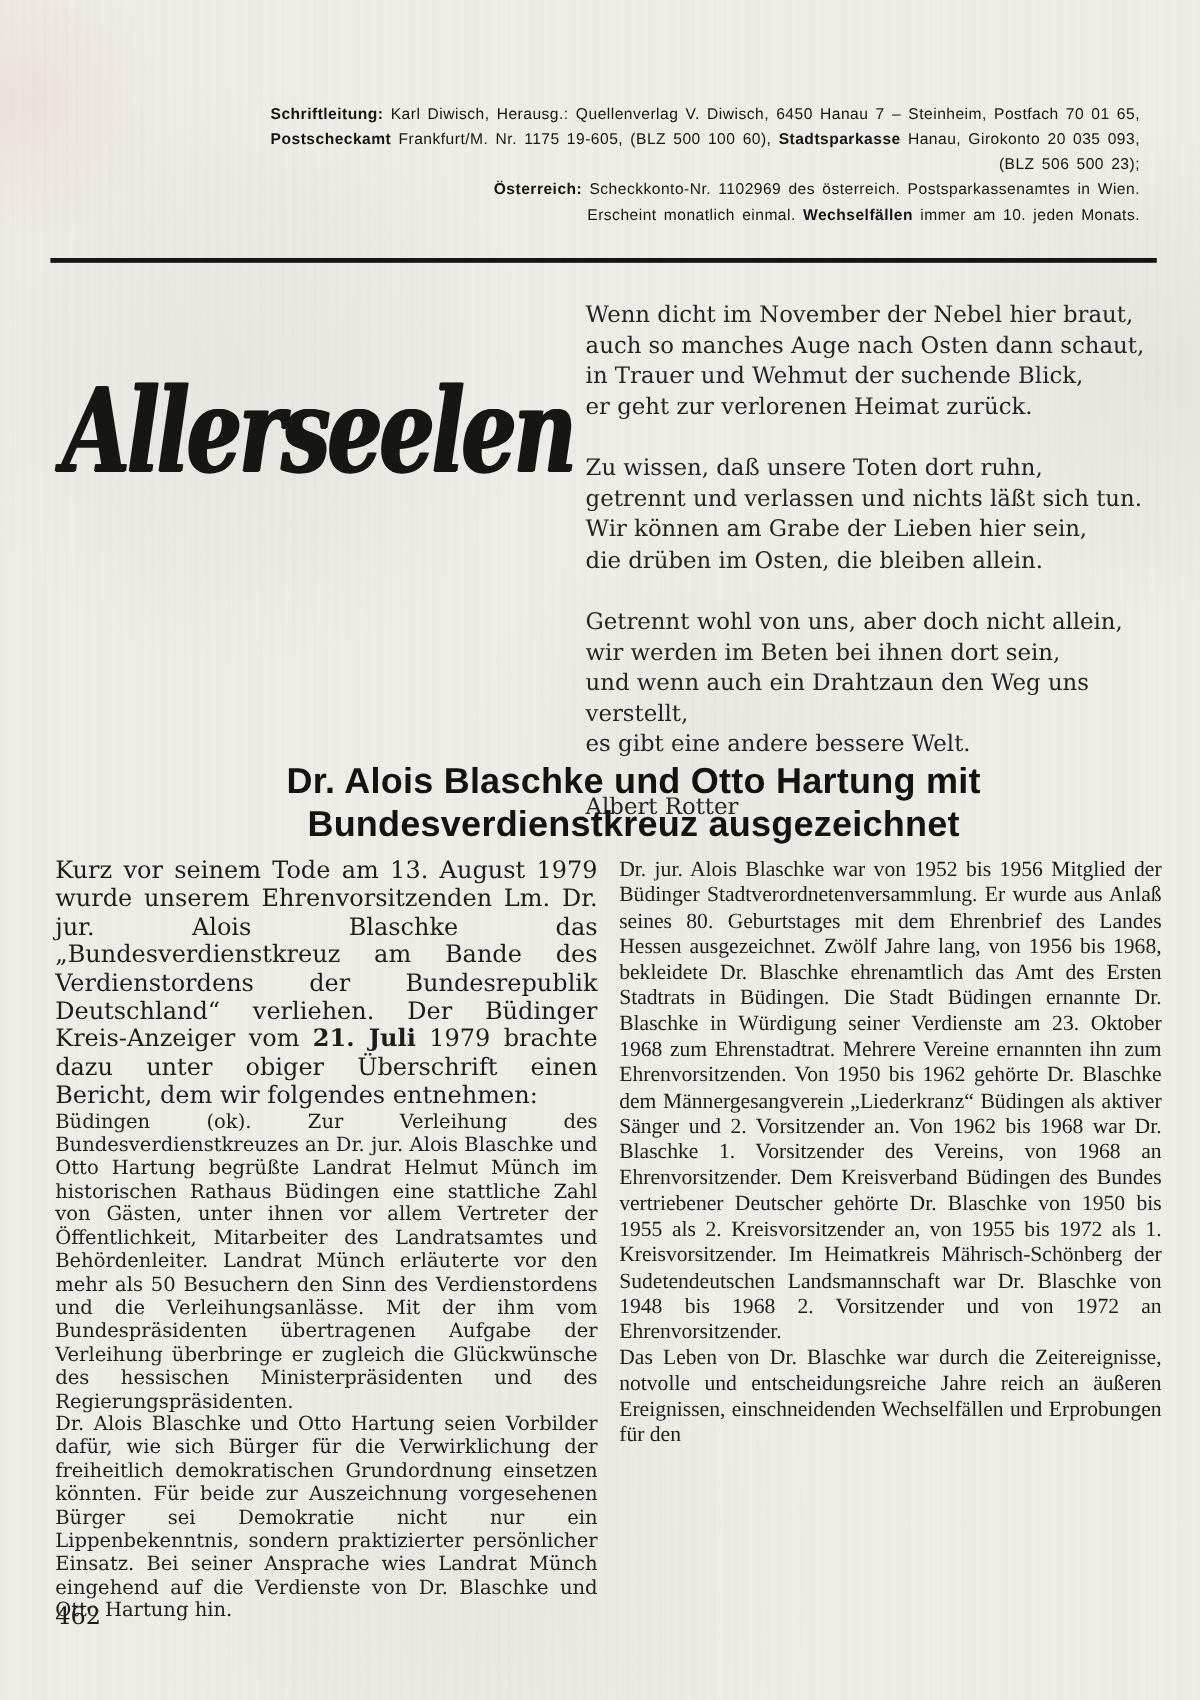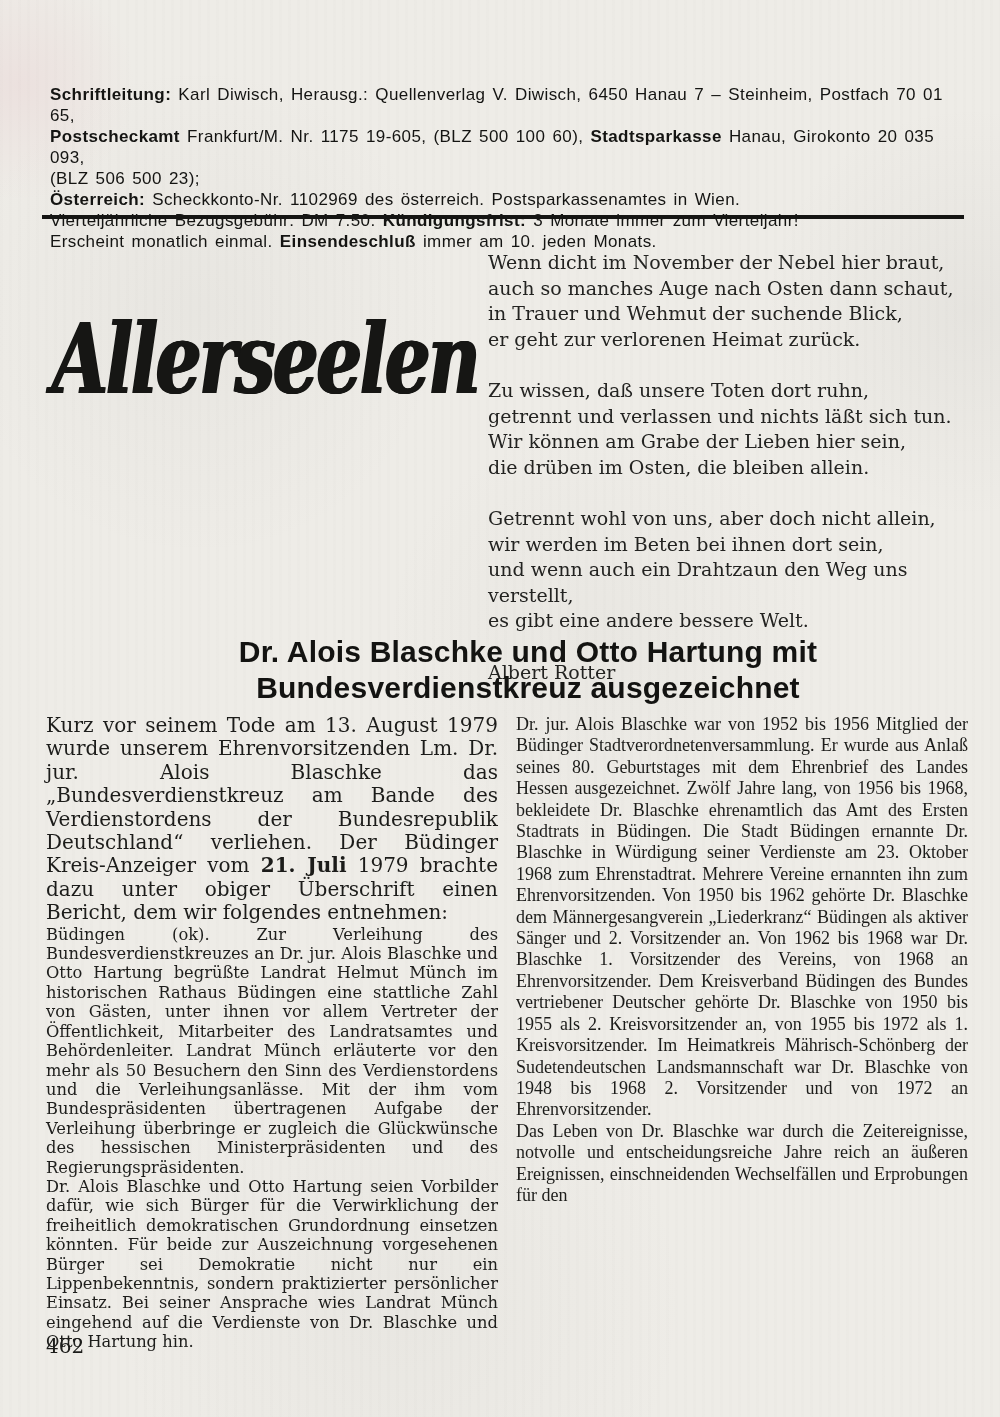--- a/index.html
+++ b/index.html
@@ -16,23 +16,23 @@
       radial-gradient(circle at 60% 45%, rgba(140,140,135,.05), transparent 22%),
       radial-gradient(circle at 40% 92%, rgba(130,130,126,.05), transparent 20%),
       repeating-linear-gradient(90deg, rgba(150,148,142,.025) 0 3px, transparent 3px 9px);
     color:#1a1a18;
     overflow:hidden;
     font-family:"DejaVu Serif", serif;
   }
   
   .masthead{
     position:absolute;top:84px;left:50px;width:900px;
-    text-align:left;
+    text-align:right;
     font-family:"Liberation Sans", sans-serif;
-    font-size:17px;line-height:21px;
+    font-size:13px;line-height:21px;
     letter-spacing:.4px;word-spacing:2px;
     color:#141412;
   }
   .masthead p{margin:0;}
   .masthead b{font-weight:bold;}
   .rule{
     position:absolute;top:215px;left:42px;width:922px;height:4px;
     background:#151513;
   }
   
@@ -86,22 +86,21 @@
 </head>
 <body>
 
 <div class="page">
 
   <header class="masthead">
     <p><b>Schriftleitung:</b><span> Karl Diwisch, Herausg.: Quellenverlag V. Diwisch, 6450 Hanau 7 – Steinheim, Postfach 70 01 65,</span></p>
     <p><b>Postscheckamt</b><span> Frankfurt/M. Nr. 1175 19-605, (BLZ 500 100 60), </span><b>Stadtsparkasse</b><span> Hanau, Girokonto 20 035 093,</span></p>
     <p><span>(BLZ 506 500 23);</span></p>
     <p><b>Österreich:</b><span> Scheckkonto-Nr. 1102969 des österreich. Postsparkassenamtes in Wien.</span></p>
-    <p><span>Vierteljährliche Bezugsgebühr: DM 7.50. </span><b>Kündigungsfrist:</b><span> 3 Monate immer zum Vierteljahr!</span></p>
-    <p><span>Erscheint monatlich einmal. </span><b>Einsendeschluß</b><span> immer am 10. jeden Monats.</span></p>
+    <p><span>Erscheint monatlich einmal. </span><b>Wechselfällen</b><span> immer am 10. jeden Monats.</span></p>
   </header>
 
   <div class="rule"></div>
 
   <h1 class="poem-title">Allerseelen</h1>
 
   <div class="poem">
     <p>Wenn dicht im November der Nebel hier braut,
 auch so manches Auge nach Osten dann schaut,
 in Trauer und Wehmut der suchende Blick,

